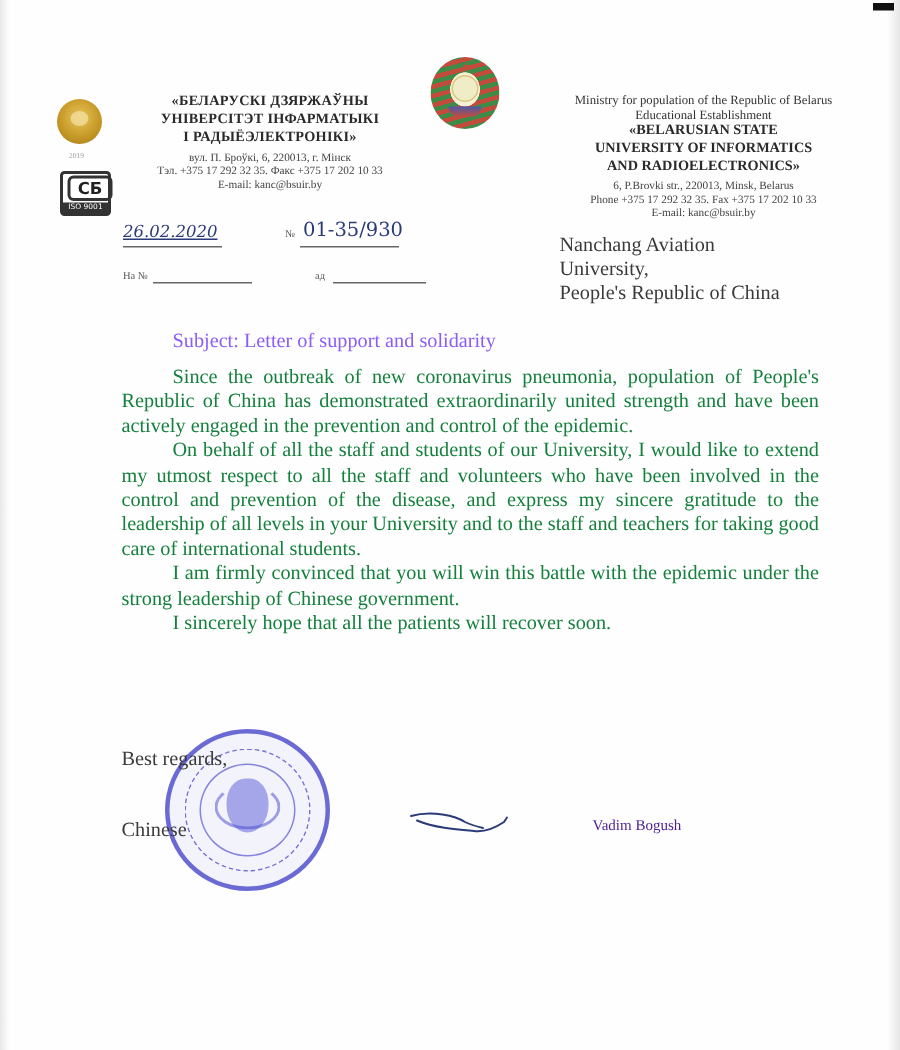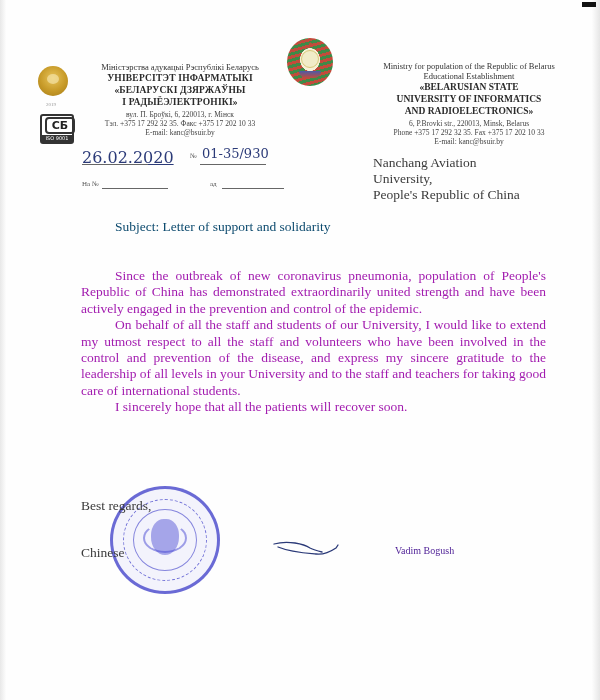--- a/index.html
+++ b/index.html
@@ -34,37 +34,37 @@
     .emblem .star { position: absolute; left: 21px; top: 2px; font-size: 6px; color: #c24b3b; }
 
     
     .hdr-right { position: absolute; left: 358px; top: 61px; width: 222px; text-align: center; }
     .hdr-right .ministry { font-size: 8.5px; line-height: 10px; color: #333; }
     .hdr-right .uni { font-size: 9.5px; line-height: 11px; font-weight: bold; color: #2a2a2a; margin-top: 1px; }
     .hdr-right .addr { font-size: 7.5px; line-height: 9px; color: #444; margin-top: 2px; }
 
     
     .reg-line { position: absolute; left: 82px; top: 150px; width: 200px; height: 16px; }
-    .reg-line .date { position: absolute; left: 0; top: -2px; font-family: "DejaVu Serif", serif; font-size: 16px; color: #2b3a78; text-decoration: underline; }
+    .reg-line .date { position: absolute; left: 0; top: -2px; font-family: "DejaVu Serif", serif; font-style: italic; font-size: 11px; color: #2b3a78; text-decoration: underline; }
     .reg-line .uline1 { position: absolute; left: 0; top: 14px; width: 66px; border-bottom: 1px solid #666; }
     .reg-line .num-label { position: absolute; left: 108px; top: 2px; font-size: 7px; color: #555; }
     .reg-line .num { position: absolute; left: 120px; top: -4px; font-family: "DejaVu Serif", serif; font-size: 13px; color: #2b3a78; }
     .reg-line .uline2 { position: absolute; left: 118px; top: 14px; width: 66px; border-bottom: 1px solid #666; }
     .ref-line { position: absolute; left: 82px; top: 180px; width: 210px; height: 12px; font-size: 7px; color: #555; }
     .ref-line .lbl1 { position: absolute; left: 0; top: 0; }
     .ref-line .ln1 { position: absolute; left: 20px; top: 8px; width: 66px; border-bottom: 1px solid #666; }
     .ref-line .lbl2 { position: absolute; left: 128px; top: 0; }
     .ref-line .ln2 { position: absolute; left: 140px; top: 8px; width: 62px; border-bottom: 1px solid #666; }
 
     
     .recipient { position: absolute; left: 373px; top: 155px; font-size: 13.5px; line-height: 16px; color: #3a3a3a; }
 
     
-    .subject { position: absolute; left: 115px; top: 219px; font-size: 13.5px; color: #0c4a6e; }
-    .body { position: absolute; left: 81px; top: 268px; width: 465px; font-size: 13.5px; line-height: 16.4px; color: #a21caf; text-align: justify; }
+    .subject { position: absolute; left: 115px; top: 219px; font-size: 13.5px; color: #8b5cf6; }
+    .body { position: absolute; left: 81px; top: 243px; width: 465px; font-size: 13.5px; line-height: 16.4px; color: #15803d; text-align: justify; }
     .body p { text-indent: 34px; }
 
     
     .closing { position: absolute; left: 81px; top: 498px; font-size: 13.5px; color: #3a3a3a; }
     .rector { position: absolute; left: 81px; top: 545px; font-size: 13.5px; color: #3a3a3a; }
     .signer { position: absolute; left: 395px; top: 545px; font-size: 10px; color: #4c1d95; }
     .signature { position: absolute; left: 270px; top: 538px; width: 80px; height: 22px; }
 
     
     .stamp { position: absolute; left: 110px; top: 486px; width: 110px; height: 108px; border-radius: 50%;
@@ -83,23 +83,22 @@
   <div class="corner-mark"></div>
 
   <div class="hdr-left">
     <div class="logo-round"></div>
     <div class="logo-year">2019</div>
     <div class="logo-iso">
       <div class="cb">СБ</div>
       <div class="iso">ISO 9001</div>
     </div>
     <div class="txt">
-      <div class="ministry">Міністэрства адукацыі Рэспублікі Беларусь</div>
+      <div class="uni">«БЕЛАРУСКІ ДЗЯРЖАЎНЫ</div>
       <div class="uni">УНІВЕРСІТЭТ ІНФАРМАТЫКІ</div>
-      <div class="uni">«БЕЛАРУСКІ ДЗЯРЖАЎНЫ</div>
       <div class="uni">І РАДЫЁЭЛЕКТРОНІКІ»</div>
       <div class="addr">вул. П. Броўкі, 6, 220013, г. Мінск</div>
       <div class="addr" style="margin-top:0">Тэл. +375 17 292 32 35. Факс +375 17 202 10 33</div>
       <div class="addr" style="margin-top:0">E-mail: kanc@bsuir.by</div>
     </div>
   </div>
 
   <div class="emblem">
     <div class="ring"></div>
     <div class="center"></div>
@@ -136,20 +135,21 @@
     <div>Nanchang Aviation</div>
     <div>University,</div>
     <div>People's Republic of China</div>
   </div>
 
   <div class="subject">Subject: Letter of support and solidarity</div>
 
   <div class="body">
     <p>Since the outbreak of new coronavirus pneumonia, population of People's Republic of China has demonstrated extraordinarily united strength and have been actively engaged in the prevention and control of the epidemic.</p>
     <p>On behalf of all the staff and students of our University, I would like to extend my utmost respect to all the staff and volunteers who have been involved in the control and prevention of the disease, and express my sincere gratitude to the leadership of all levels in your University and to the staff and teachers for taking good care of international students.</p>
+    <p>I am firmly convinced that you will win this battle with the epidemic under the strong leadership of Chinese government.</p>
     <p>I sincerely hope that all the patients will recover soon.</p>
   </div>
 
   <div class="stamp">
     <div class="inner"></div>
     <div class="inner2"></div>
     <div class="emb2"></div>
     <div class="emb"></div>
   </div>
 

